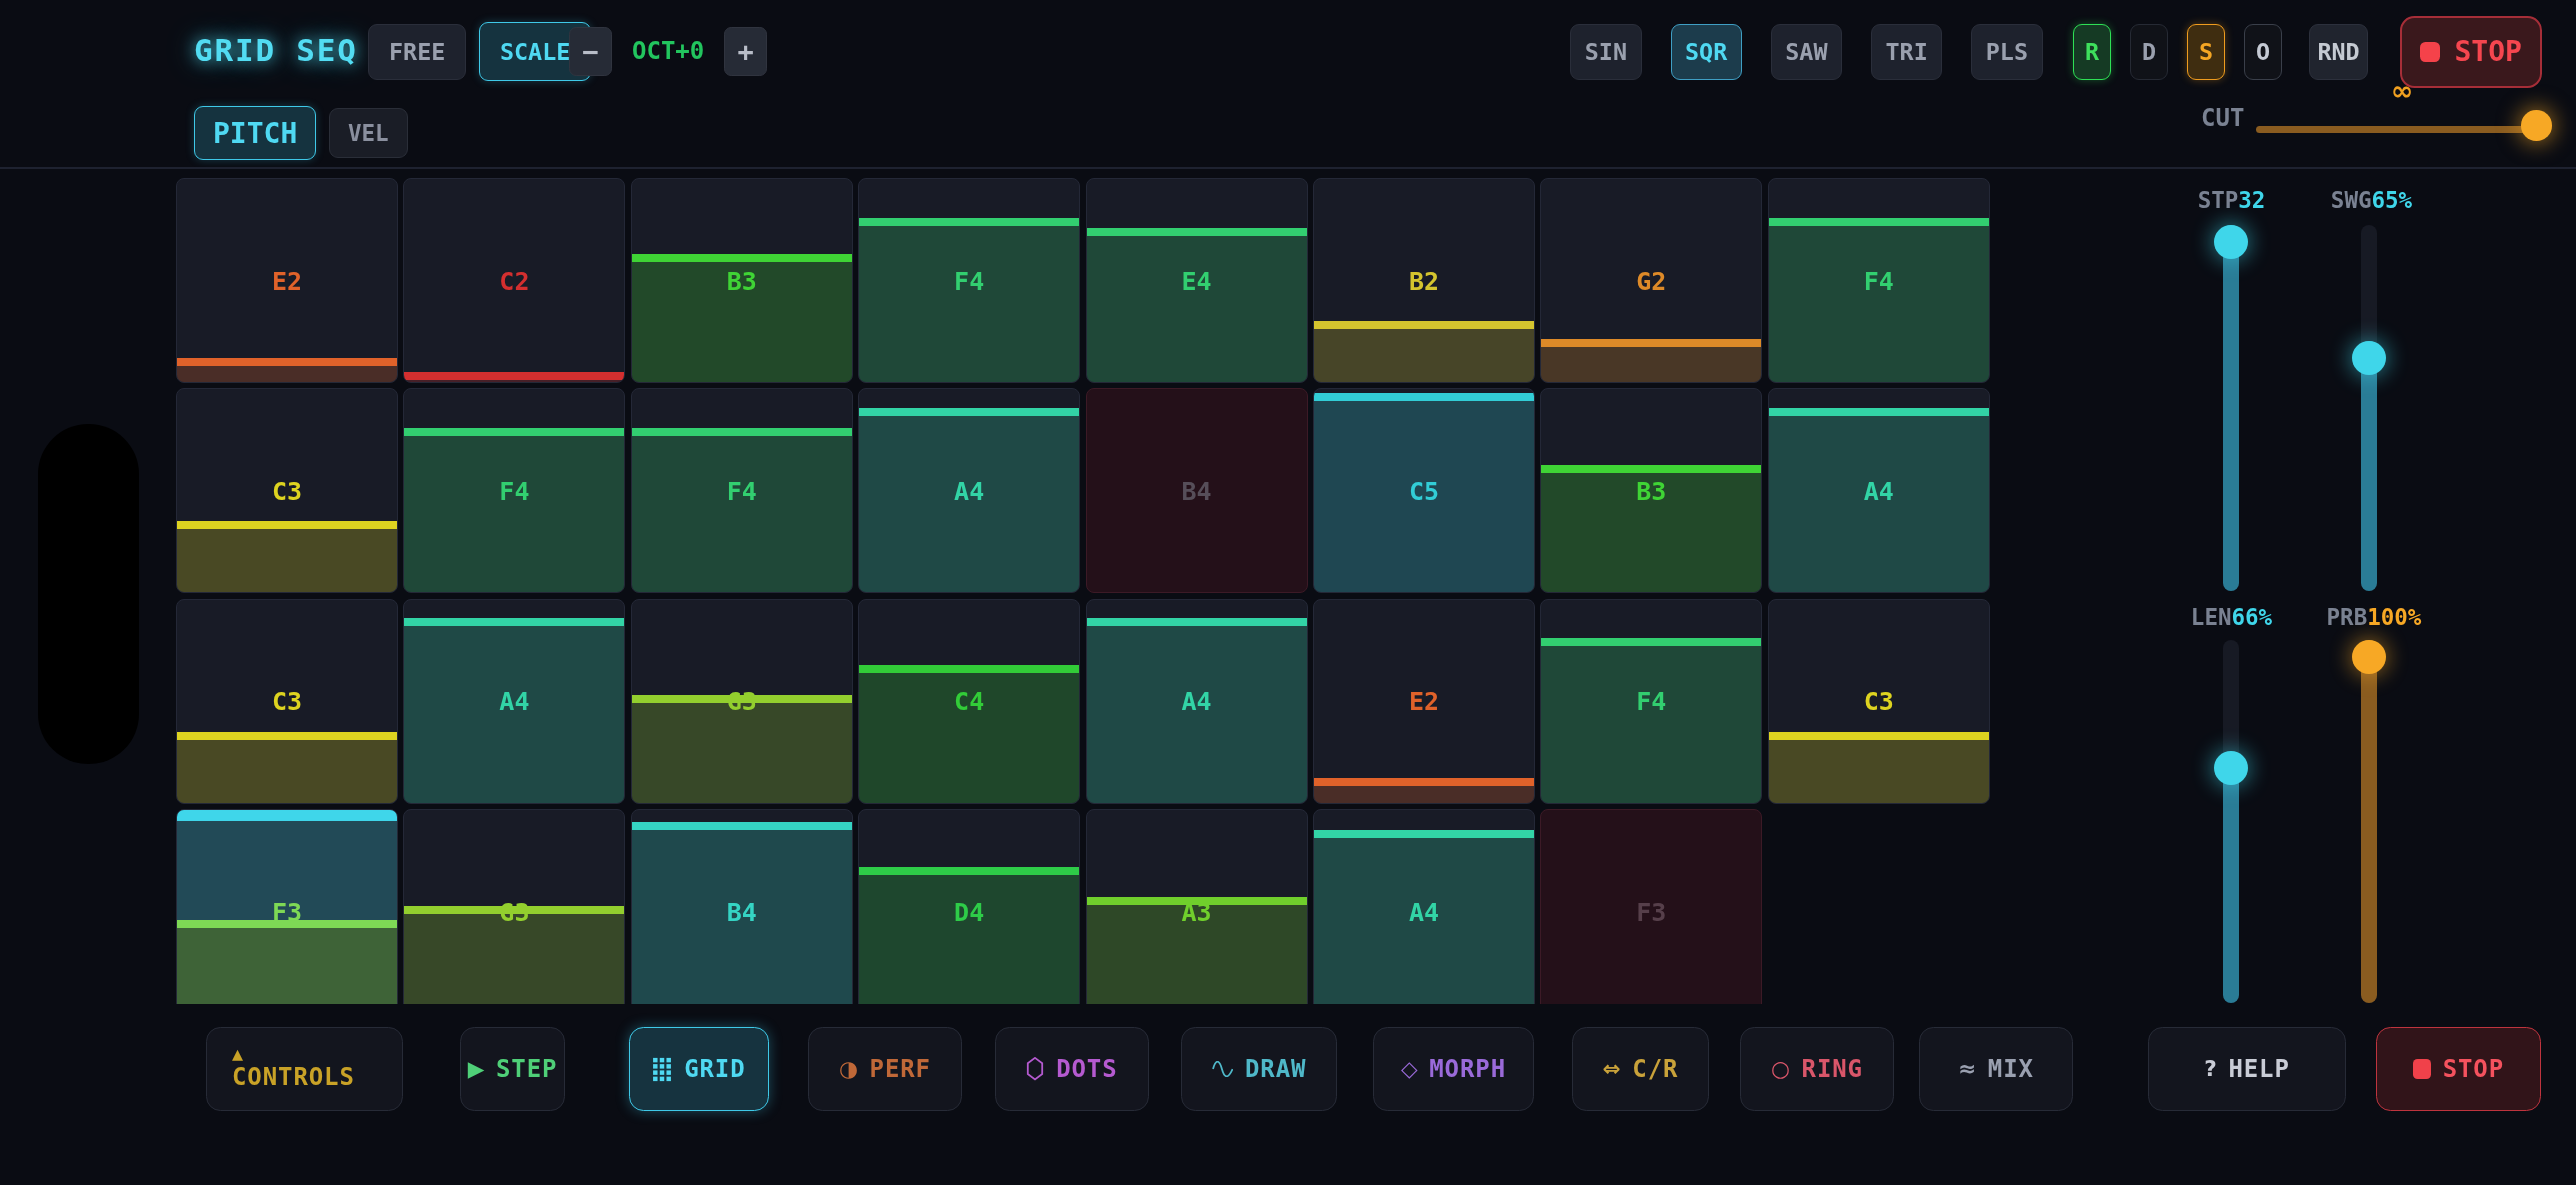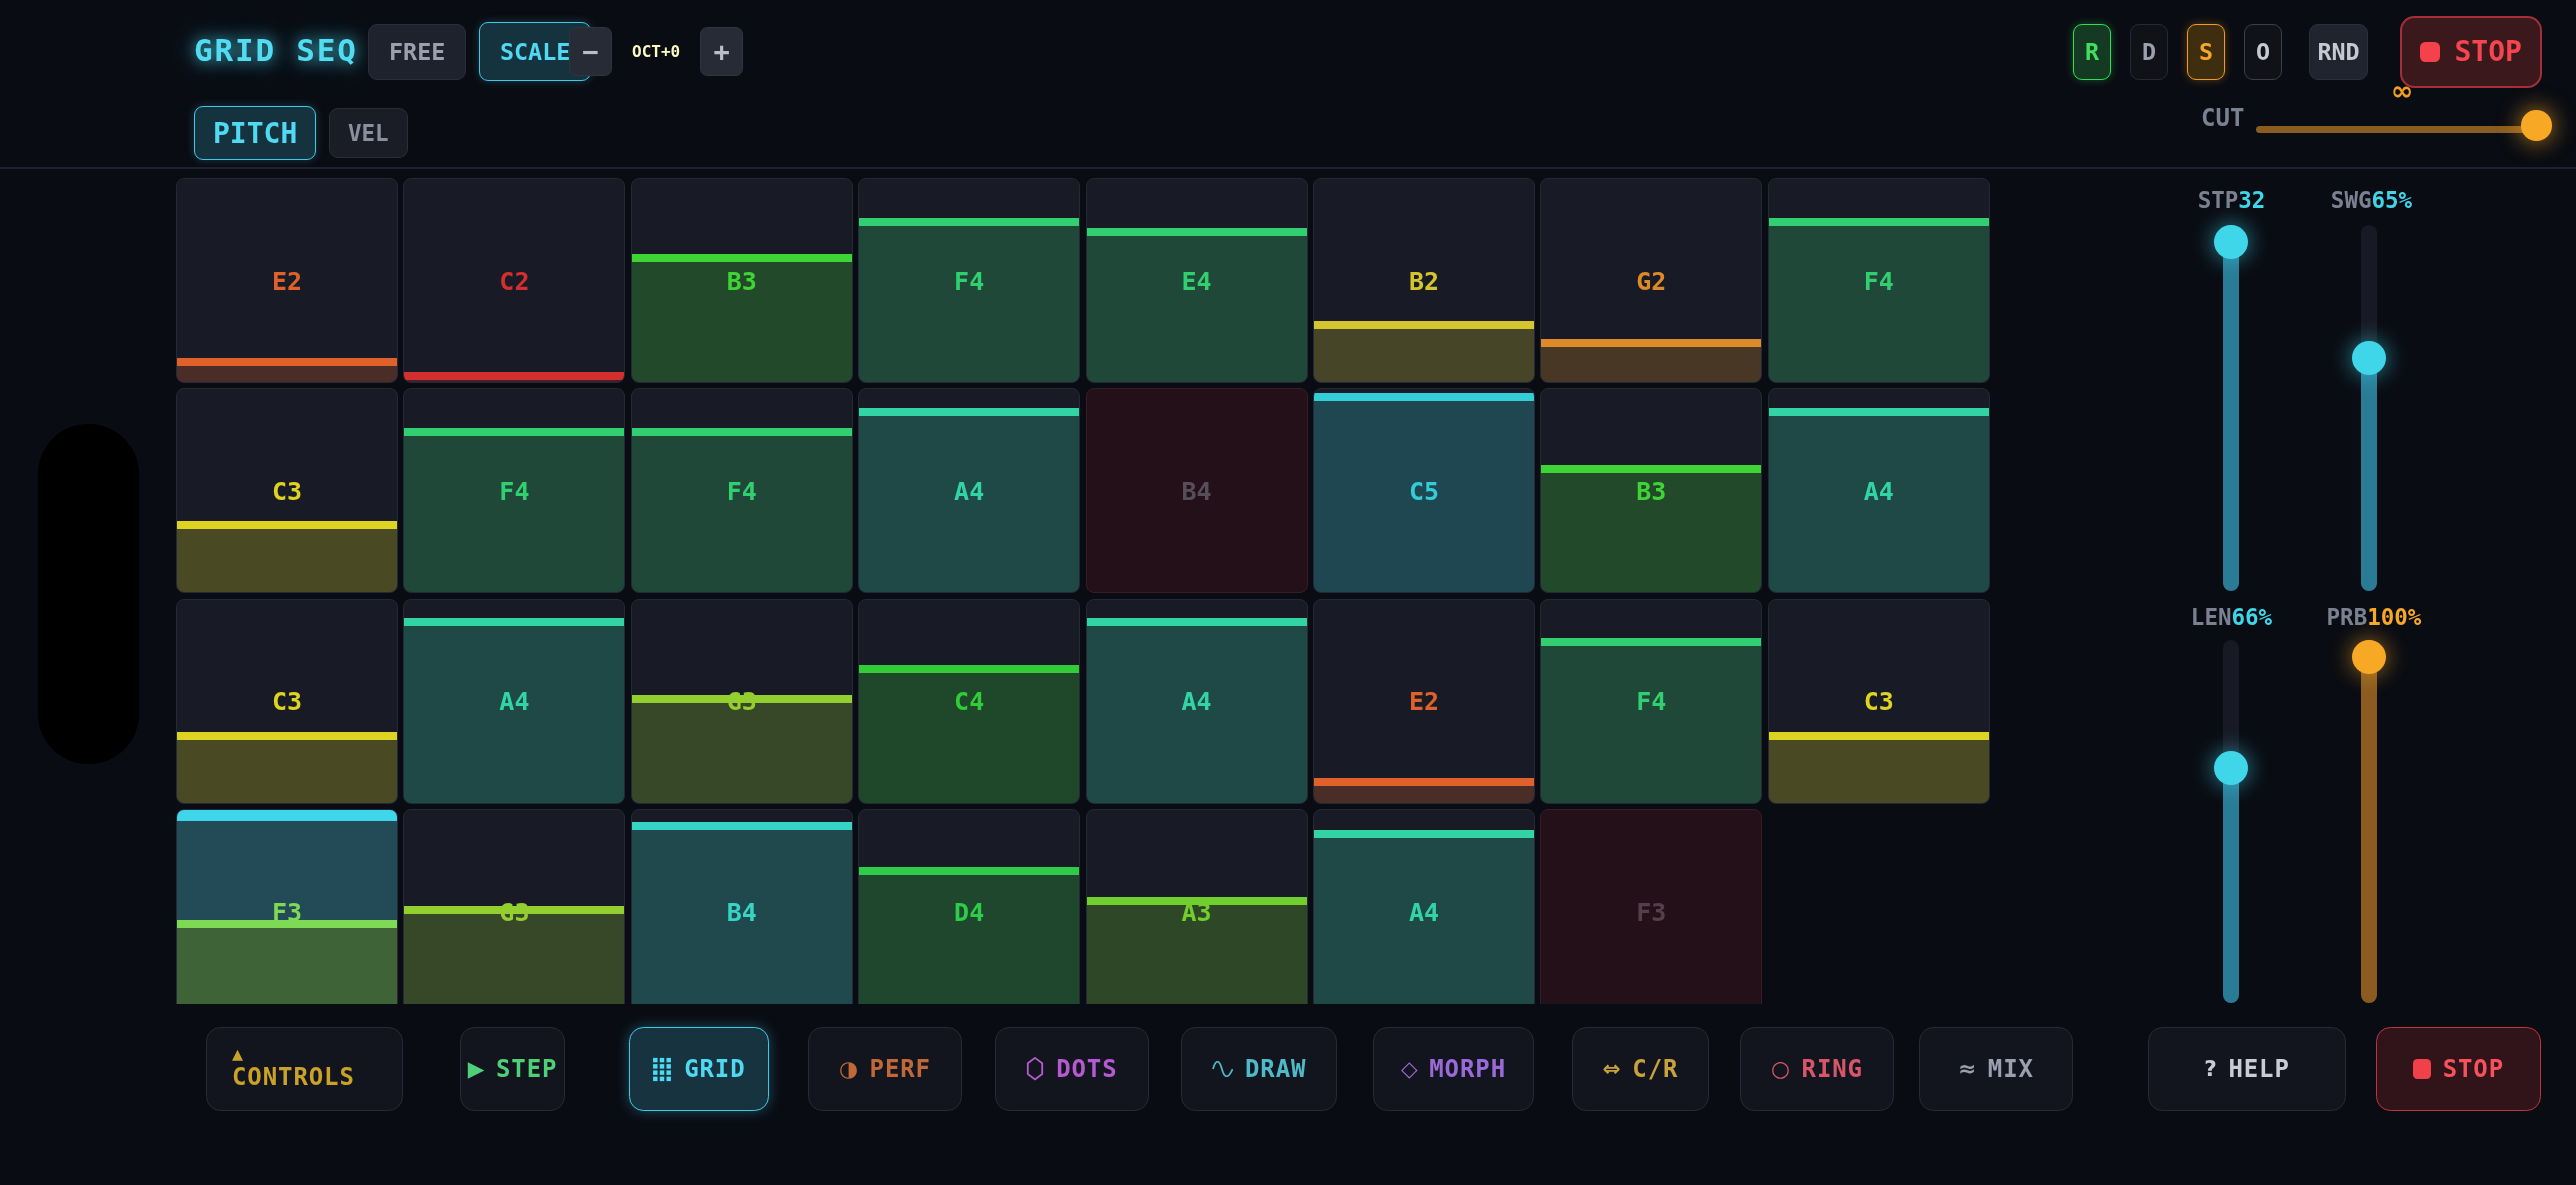--- a/index.html
+++ b/index.html
@@ -14,21 +14,21 @@
     color:#9aa0ae; font-weight:bold; font-size:23.4px; cursor:pointer; }
   .btn.plain { background:#262b36; border-color:#30343f; color:#b8bdc8; }
   .btn.active-cyan { background:#15333f; border-color:#3fc9e8; color:#4fd9f2;
     box-shadow:0 0 9px rgba(63,201,232,.25); }
 
   
   #app-title { left:194px; top:32px; font-size:31px; font-weight:bold; letter-spacing:1.8px;
     color:#52dcf2; text-shadow:0 0 14.4px rgba(80,220,242,.8),0 0 30.5px rgba(80,220,242,.45); }
   #scale-modes { left:368px; top:23.4px; display:flex; gap:12.6px; height:57px; align-items:center; }
   #oct-group { left:569px; top:23.4px; display:flex; gap:20px; height:56px; align-items:center; }
-  #oct-label { color:#fef9c3; font-size:16px; font-weight:bold; }
+  #oct-label { color:#22c55e; font-size:24px; font-weight:bold; }
   #right-header { top:23.4px; right:34px; display:flex; align-items:center; height:57px; }
 
   #top-stop { width:142px; height:72px; background:#3a181c; border:2.7px solid #a62e38;
     border-radius:14.4px; color:#f5464f; font-size:28px; font-weight:bold; display:flex;
     align-items:center; justify-content:center; gap:14.4px; cursor:pointer; }
   #top-stop .sq { width:20px; height:20px; border-radius:5.4px; background:#f5424a; }
   #loop-indicator { left:2391px; top:77px; color:#f0a020; font-size:27px; font-weight:bold; }
 
   
   #view-tabs { left:194px; top:106px; display:flex; gap:12.6px; height:54px; align-items:center; }
@@ -80,20 +80,27 @@
 <div class="abs" id="scale-modes">
     <div class="btn" style="height: 56px; padding: 0px 20px;">FREE</div>
     <div class="btn active-cyan" style="height: 59px; padding: 8px 20px;">SCALE</div>
   </div>
 <div class="abs" id="oct-group">
   <div class="btn plain" style="width:43px;height:49px;border-radius:7.2px;font-size:27px;">−</div>
   <div id="oct-label">OCT+0</div>
   <div class="btn plain" style="width:43px;height:49px;border-radius:7.2px;font-size:27px;">+</div>
 </div>
 <div class="abs" id="right-header">
+  <div id="wave-group" style="display:flex;gap:29px;align-items:center;">
+      <div class="btn" style="height: 56px; padding: 0px 13.5px;">SIN</div>
+      <div class="btn" style="height: 56px; padding: 0px 13.5px; background: rgb(28, 60, 76); border-color: rgb(63, 159, 196); color: rgb(79, 217, 242);">SQR</div>
+      <div class="btn" style="height: 56px; padding: 0px 13.5px;">SAW</div>
+      <div class="btn" style="height: 56px; padding: 0px 13.5px;">TRI</div>
+      <div class="btn" style="height: 56px; padding: 0px 13.5px;">PLS</div>
+    </div>
   <div id="mod-group" style="display:flex;gap:19px;align-items:center;margin-left:30.5px;">
       <div class="btn" style="width: 38px; height: 56px; background: rgb(21, 58, 36); border-color: rgb(46, 224, 85); color: rgb(62, 224, 92); box-shadow: rgba(46, 224, 85, 0.333) 0px 0px 9px;">R</div>
       <div class="btn" style="width: 38px; height: 56px; background: rgb(16, 18, 24); border-color: rgb(38, 42, 52); color: rgb(154, 160, 174);">D</div>
       <div class="btn" style="width: 38px; height: 56px; background: rgb(63, 45, 16); border-color: rgb(240, 156, 30); color: rgb(245, 166, 35); box-shadow: rgba(240, 156, 30, 0.333) 0px 0px 9px;">S</div>
       <div class="btn" style="width: 38px; height: 56px; background: rgb(16, 18, 24); border-color: rgb(58, 63, 74); color: rgb(197, 202, 212);">O</div>
     </div>
   <div class="btn" style="width:59px;height:56px;margin-left:27px;background:#20242e;border-color:#2c303c;color:#c5cad2;">RND</div>
   <div id="top-stop" style="margin-left:32px;">
     <span class="sq"></span>
     <span>STOP</span>

